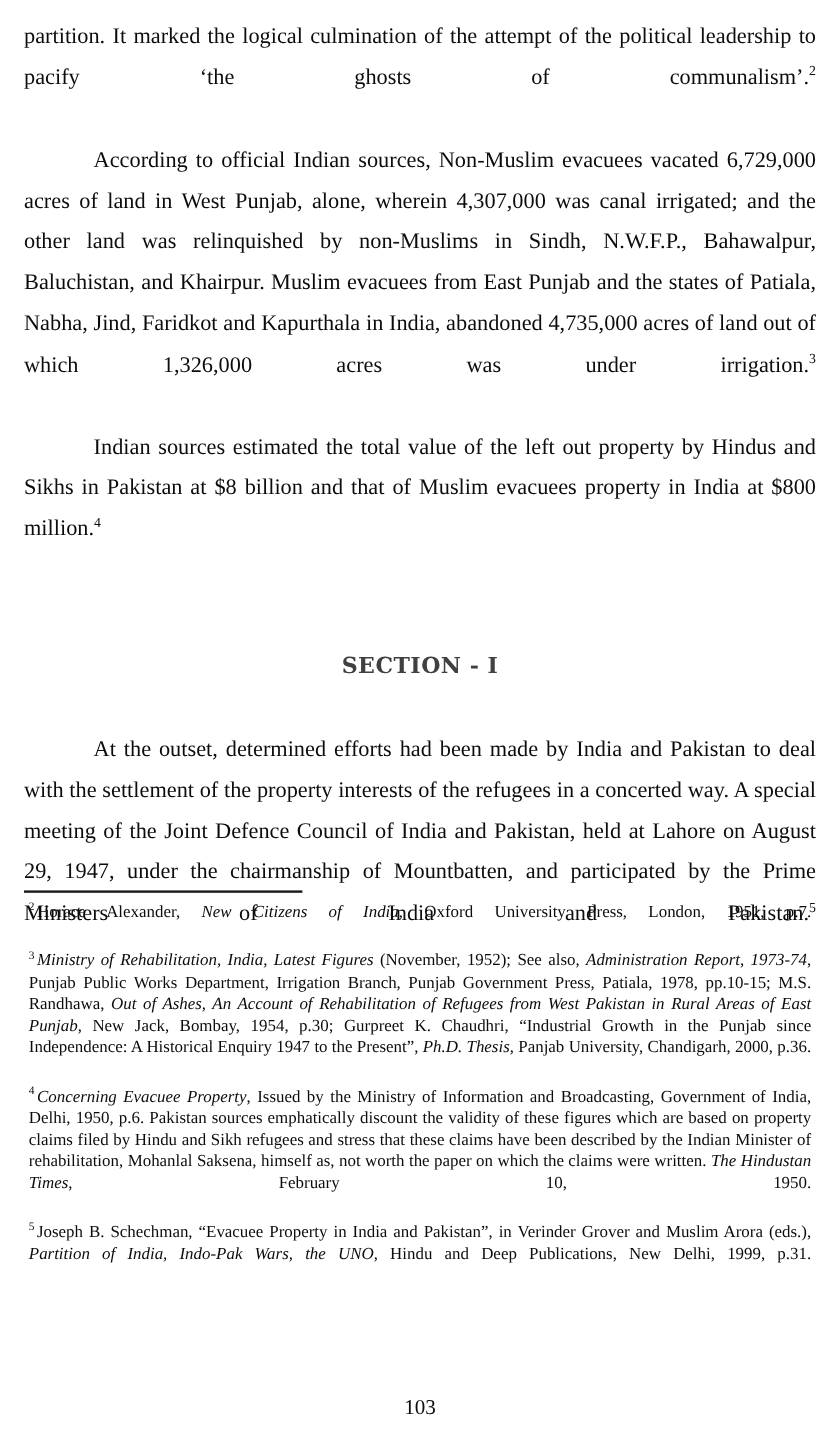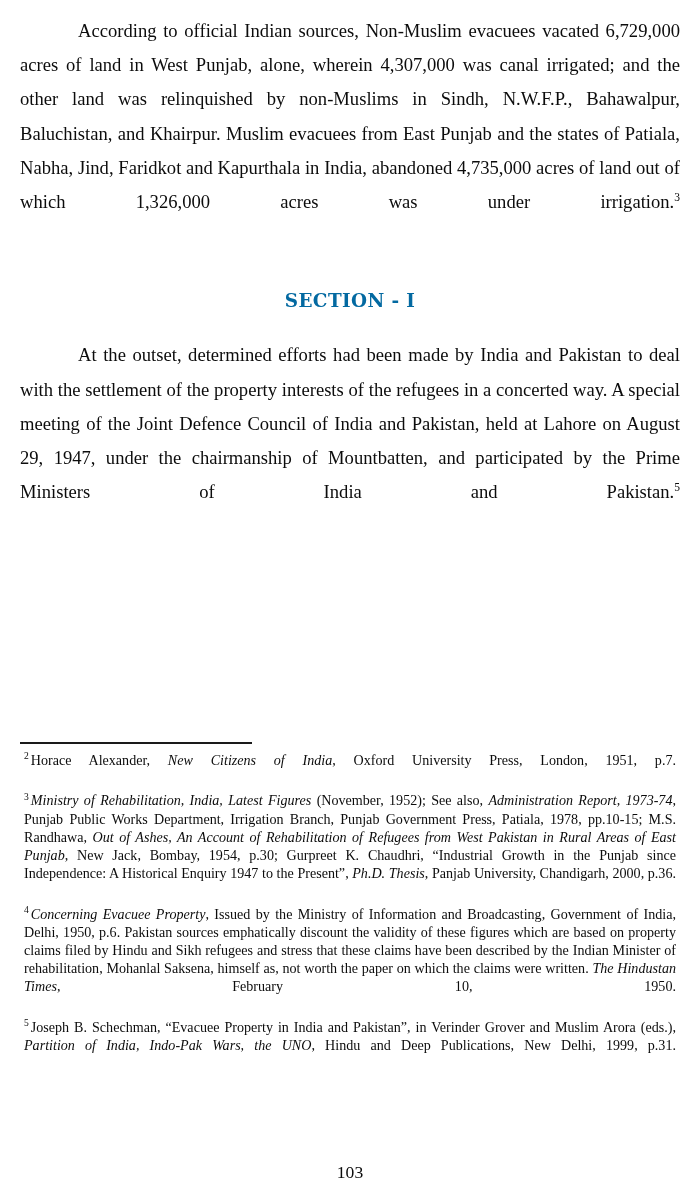--- a/index.html
+++ b/index.html
@@ -52,27 +52,27 @@
     width: 100%;
   }
 
   sup.fn-ref {
     font-size: 0.62em;
     vertical-align: super;
     line-height: 0;
   }
 
   .section-heading {
-    margin: 1px;
+    margin: 16px;
     text-align: center;
     font-weight: bold;
     font-size: 18.4px;
     letter-spacing: 0.4px;
     font-family: "DejaVu Serif", "Liberation Serif", serif;
-    color: #0369a1;
+    color: #404040;
   }
 
   .gap-before-heading { height: 36px; }
   .gap-after-heading  { height: 26px; }
 
   .footnote-area {
     position: absolute;
     left: 20px;
     top: 742px;
     width: 660px;
@@ -117,21 +117,23 @@
     color: #0c0c0c;
   }
 </style>
 </head>
 <body>
 
 <div class="page">
 
   <div class="textblock">
     <div>
+        <p class="body-par no-indent"><span>partition. It marked the logical culmination of the attempt of the political leadership to pacify ‘the ghosts of communalism’.</span><sup class="fn-ref">2</sup></p>
         <p class="body-par"><span>According to official Indian sources, Non-Muslim evacuees vacated 6,729,000 acres of land in West Punjab, alone, wherein 4,307,000 was canal irrigated; and the other land was relinquished by non-Muslims in Sindh, N.W.F.P., Bahawalpur, Baluchistan, and Khairpur. Muslim evacuees from East Punjab and the states of Patiala, Nabha, Jind, Faridkot and Kapurthala in India, abandoned 4,735,000 acres of land out of which 1,326,000 acres was under irrigation.</span><sup class="fn-ref">3</sup></p>
+        <p class="body-par"><span>Indian sources estimated the total value of the left out property by Hindus and Sikhs in Pakistan at $8 billion and that of Muslim evacuees property in India at $800 million.</span><sup class="fn-ref">4</sup></p>
       </div>
 
     <div class="gap-before-heading"></div>
     <div class="section-heading">SECTION - I</div>
     <div class="gap-after-heading"></div>
 
     <div>
         <p class="body-par"><span>At the outset, determined efforts had been made by India and Pakistan to deal with the settlement of the property interests of the refugees in a concerted way. A special meeting of the Joint Defence Council of India and Pakistan, held at Lahore on August 29, 1947, under the chairmanship of Mountbatten, and participated by the Prime Ministers of India and Pakistan.</span><sup class="fn-ref">5</sup></p>
       </div>
   </div>

